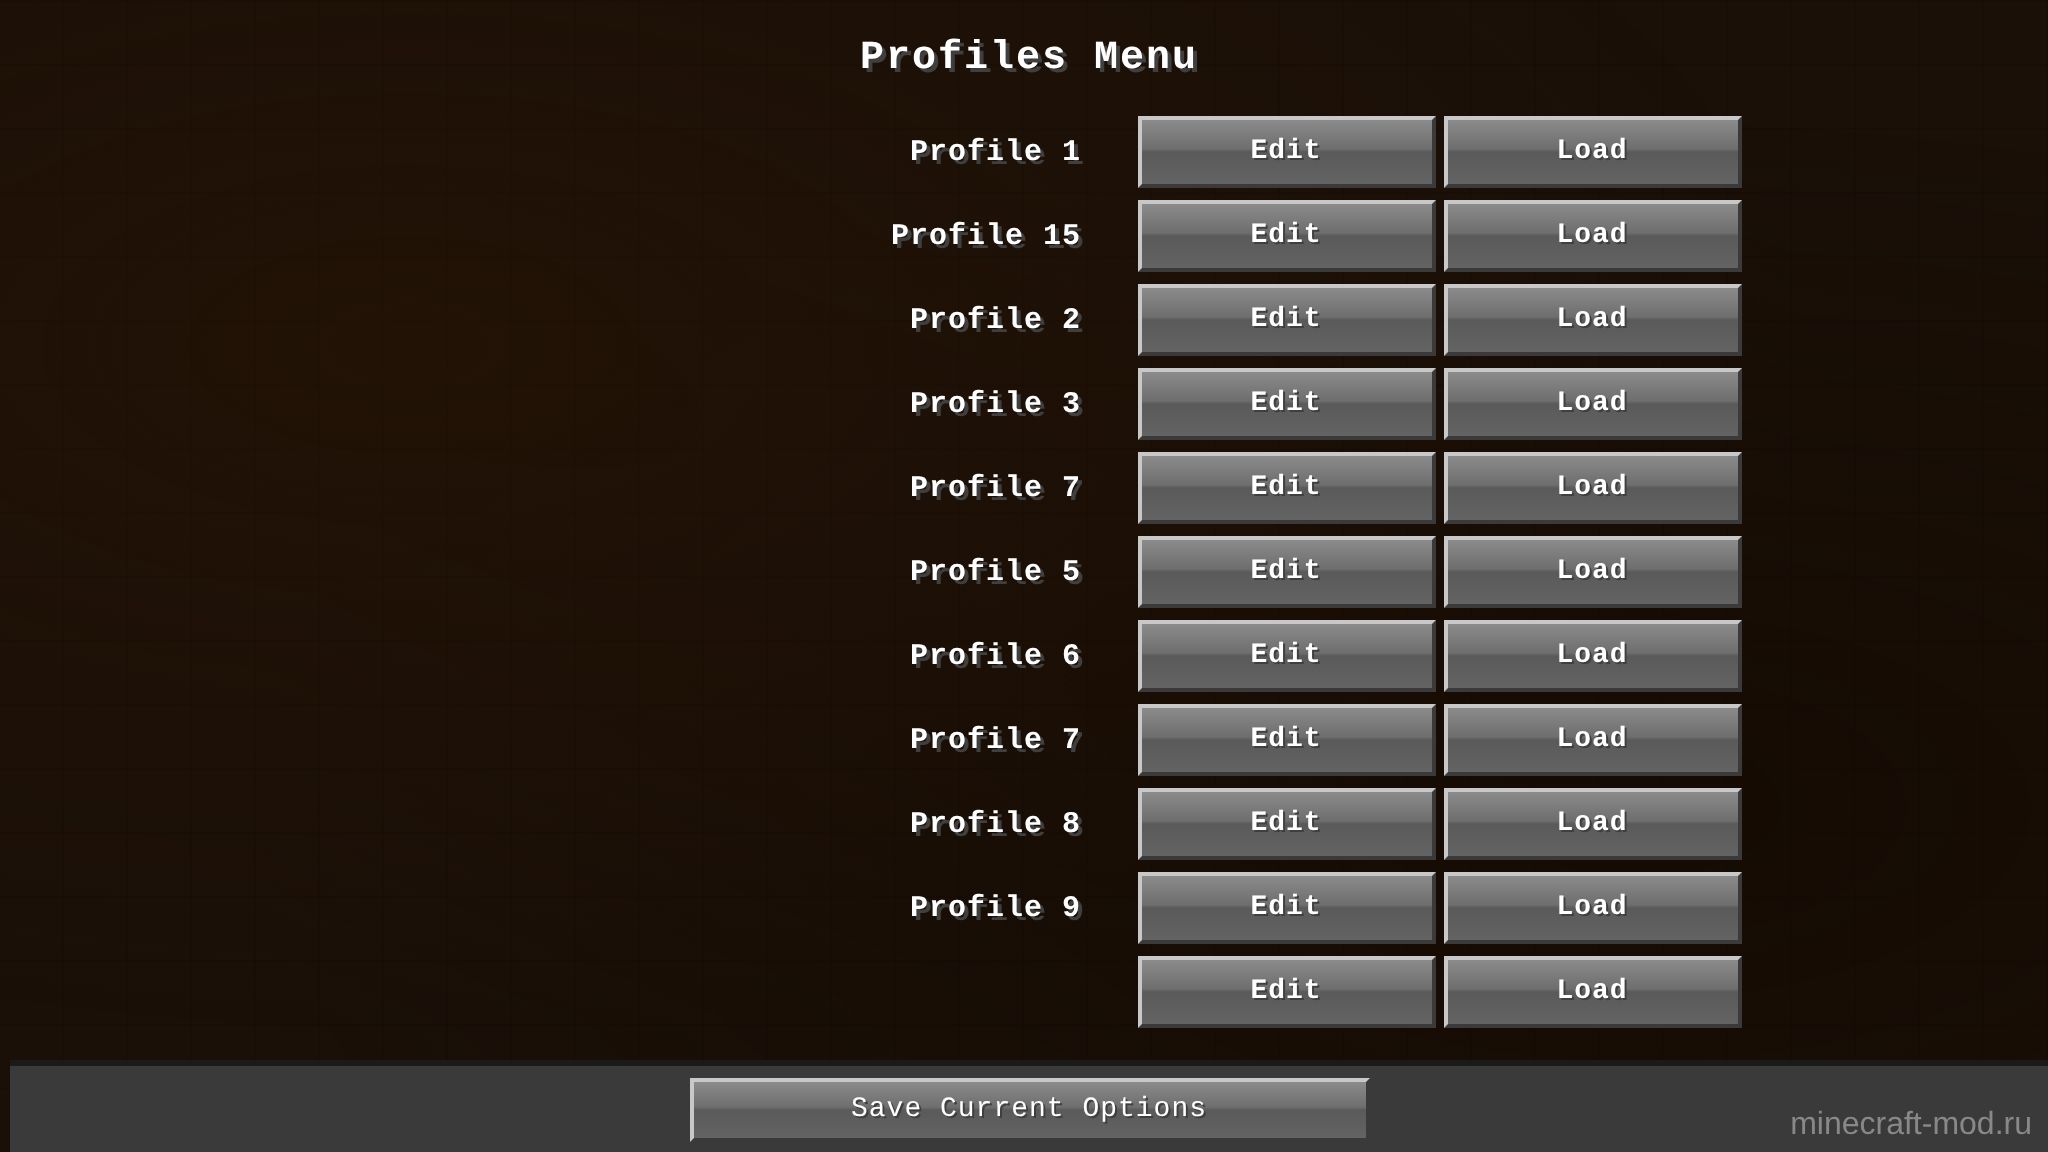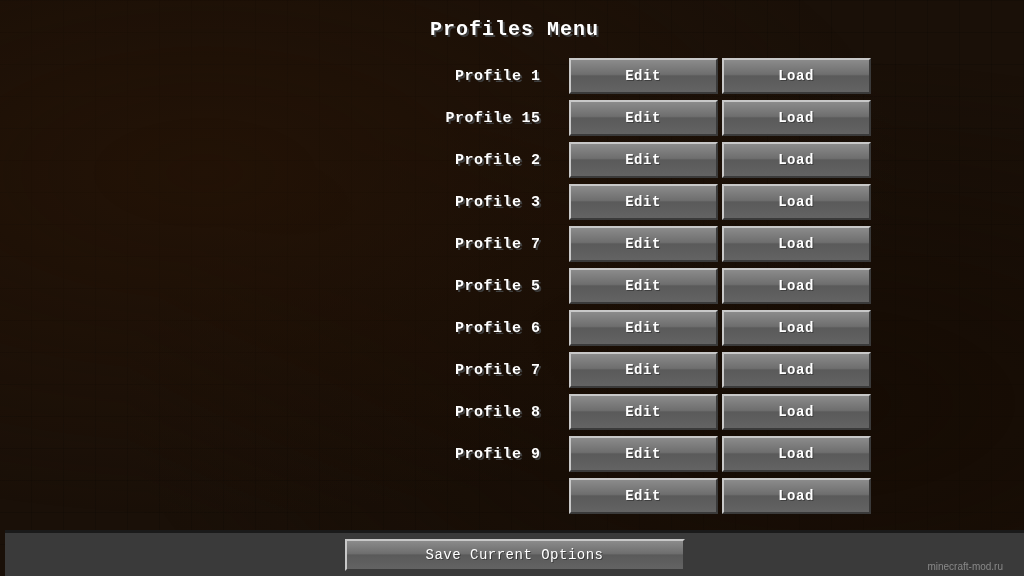--- a/index.html
+++ b/index.html
@@ -190,23 +190,23 @@
     }
 
     .bottom-button.done {
       flex: 1;
       max-width: 340px;
     }
 
     .watermark {
       position: fixed;
       bottom: 4px;
-      right: 21px;
+      right: 8px;
       color: #888;
-      font-size: 10px;
+      font-size: 16px;
       font-family: Arial, sans-serif;
       z-index: 10;
     }
   </style>
 </head>
 <body>
 
 <div class="page-wrapper">
   <h1 class="page-title">Profiles Menu</h1>
 

